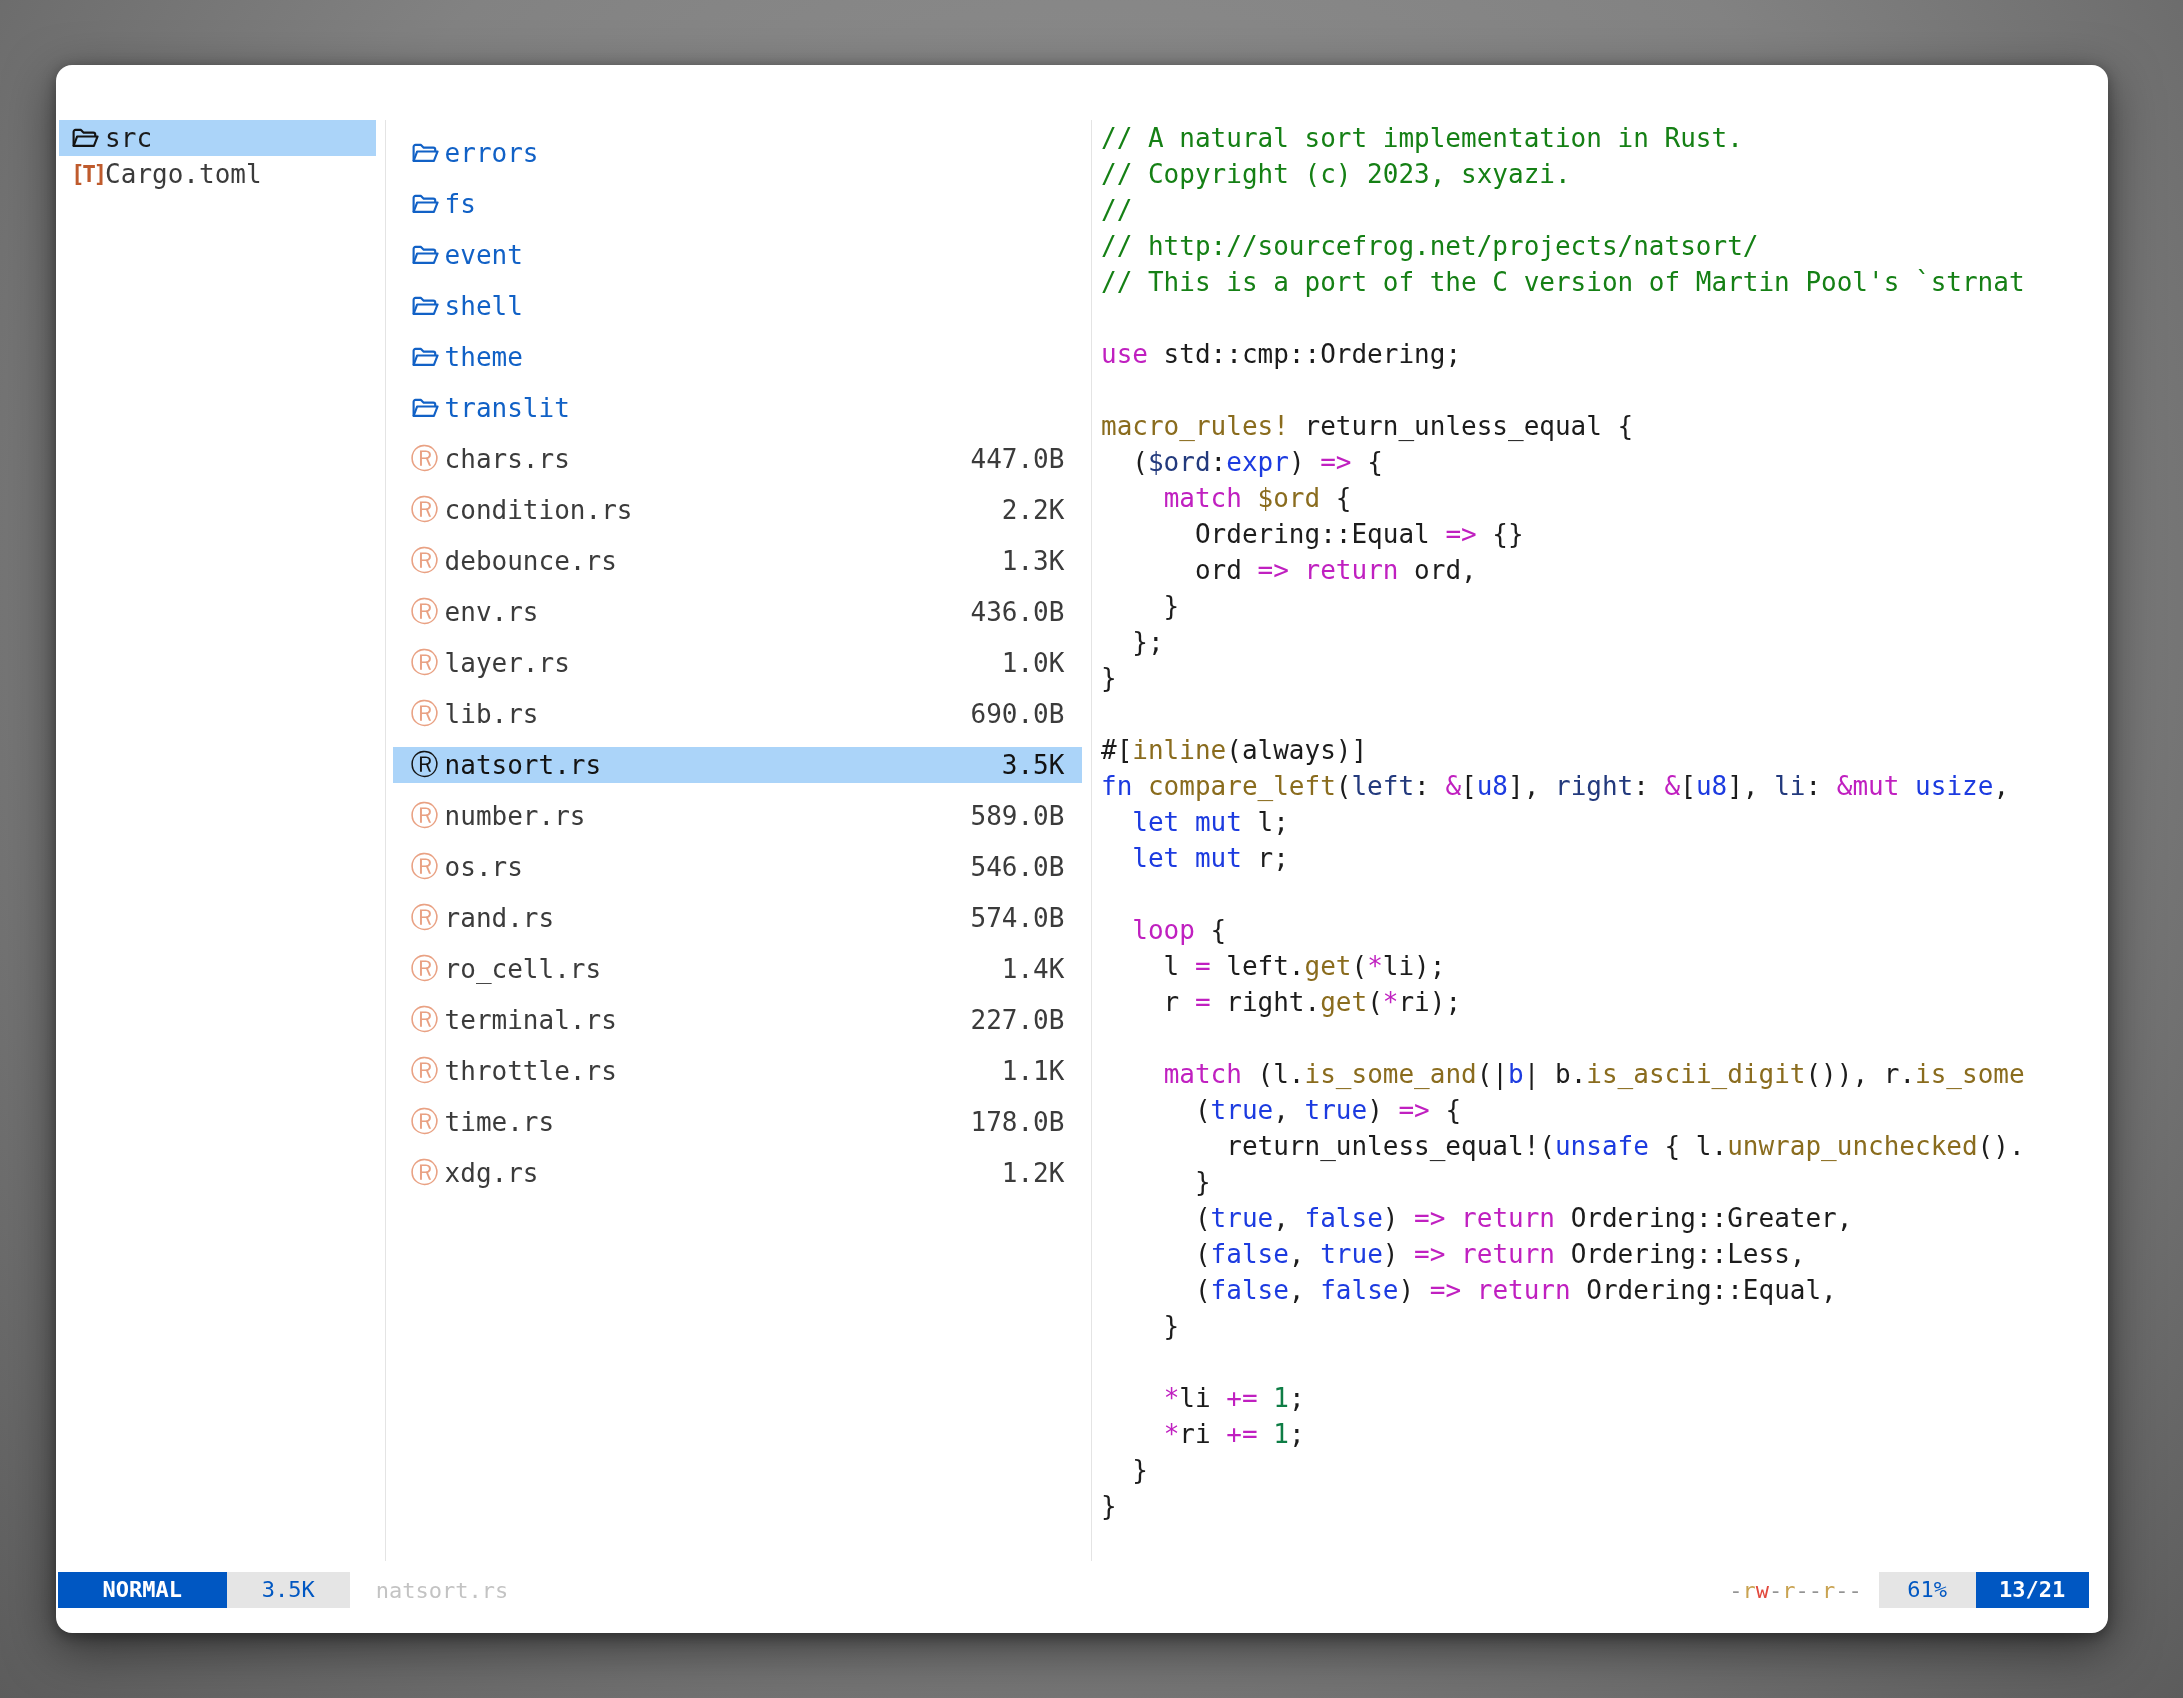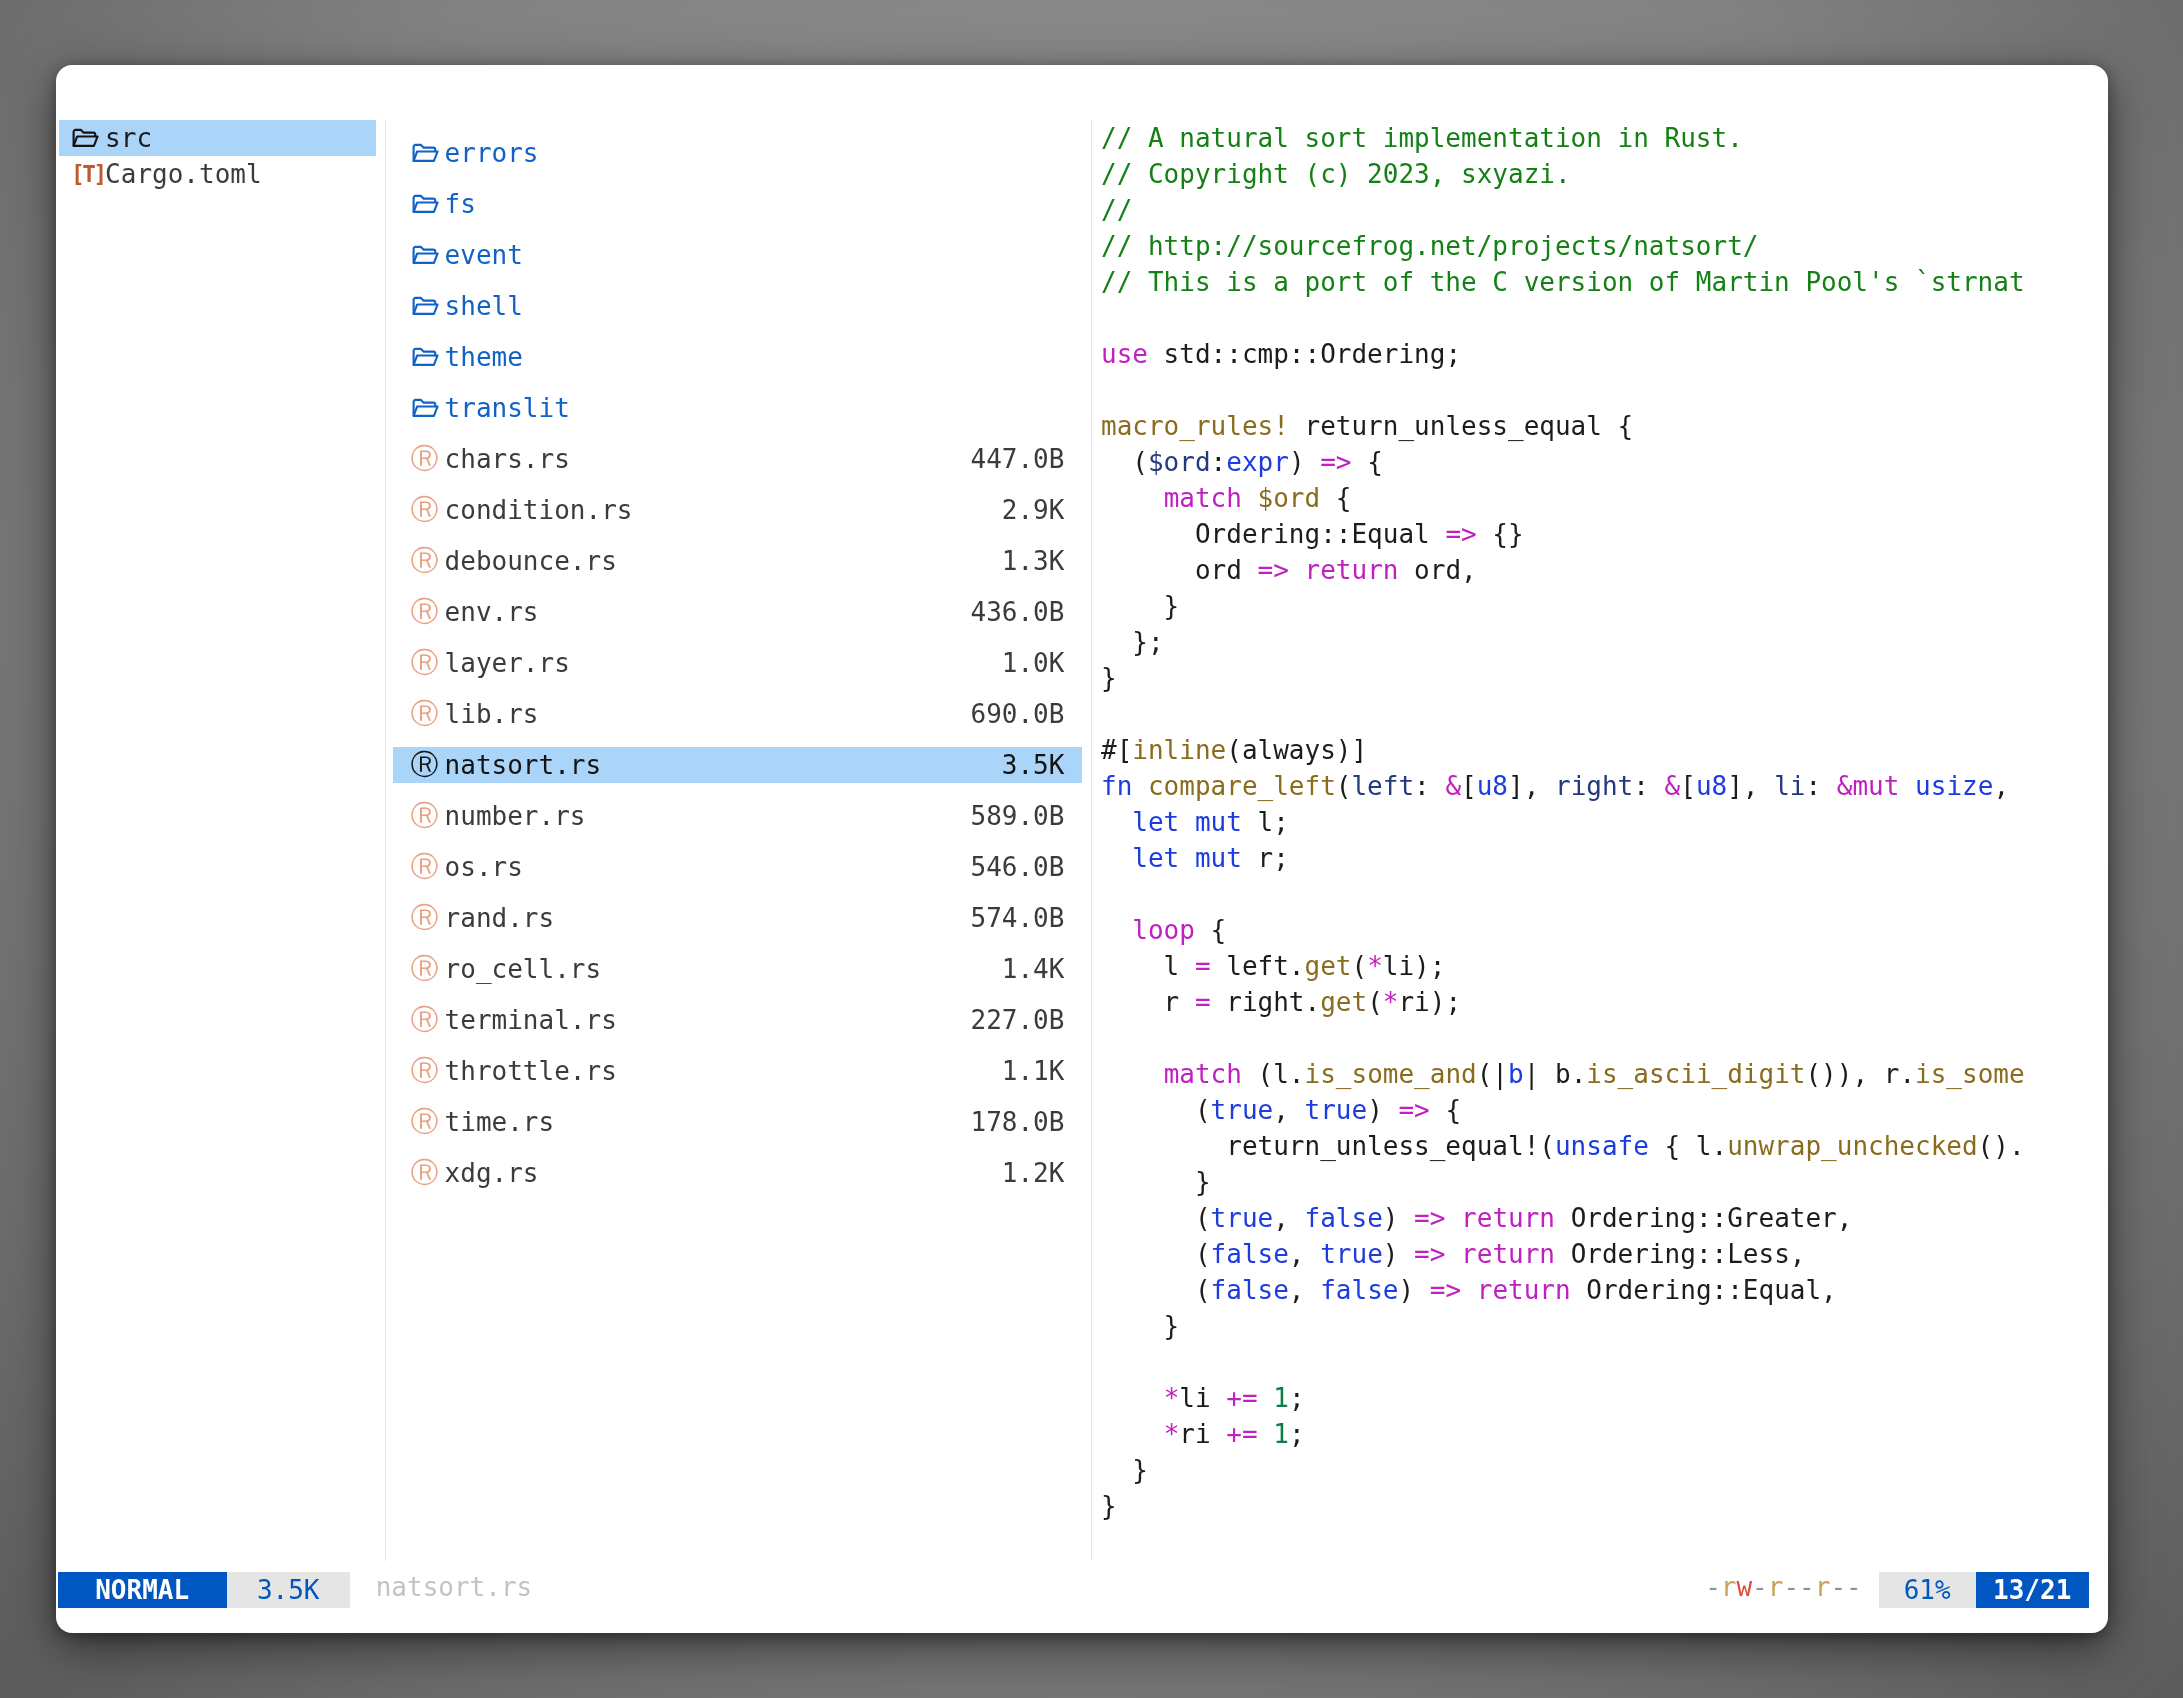--- a/index.html
+++ b/index.html
@@ -42,21 +42,21 @@
   .tk-c{color:var(--comment);}
   .tk-k{color:var(--keyword);}
   .tk-f{color:var(--func);}
   .tk-b{color:var(--blue);}
   .tk-n{color:var(--navy);}
   .tk-g{color:var(--num);}
   .tk-t{color:var(--codetext);}
 
   .statusbar{
     position:absolute;left:1.7px;right:19.3px;bottom:25px;height:36px;
-    display:flex;font-size:26px;
+    display:flex;align-items:center;font-size:22px;
   }
   .chip{height:36px;line-height:36px;text-align:center;}
   .chip-mode{width:169px;background:var(--accent);color:#ffffff;font-weight:bold;}
   .chip-size{width:123px;background:var(--chipbg);color:var(--accent);}
   .status-file{margin-left:26px;color:var(--muted);}
   .sb-spacer{flex:1;}
   .perms{margin-right:17px;white-space:pre;}
   .pm-x{color:var(--permnone);}
   .pm-r{color:var(--permread);}
   .pm-w{color:var(--permwrite);}
@@ -94,21 +94,21 @@
           </svg></span><span class="name">shell</span></div>
       <div class="row kind-folder"><span class="icon"><svg viewBox="0 0 24 20" width="28.5" height="24" fill="none" stroke="currentColor" stroke-width="1.8" stroke-linejoin="round" stroke-linecap="round">
             <path d="M2.2 16.6 V4.8 a1.6 1.6 0 0 1 1.6 -1.6 h4.6 l2.3 2.3 h8.1 a1.6 1.6 0 0 1 1.6 1.6 v1.4"></path>
             <path d="M2.2 16.6 l3 -7.9 h17.2 l-3.1 7.9 z"></path>
           </svg></span><span class="name">theme</span></div>
       <div class="row kind-folder"><span class="icon"><svg viewBox="0 0 24 20" width="28.5" height="24" fill="none" stroke="currentColor" stroke-width="1.8" stroke-linejoin="round" stroke-linecap="round">
             <path d="M2.2 16.6 V4.8 a1.6 1.6 0 0 1 1.6 -1.6 h4.6 l2.3 2.3 h8.1 a1.6 1.6 0 0 1 1.6 1.6 v1.4"></path>
             <path d="M2.2 16.6 l3 -7.9 h17.2 l-3.1 7.9 z"></path>
           </svg></span><span class="name">translit</span></div>
       <div class="row kind-rust"><span class="icon"><span class="glyph">Ⓡ</span></span><span class="name">chars.rs</span><span class="size">447.0B</span></div>
-      <div class="row kind-rust"><span class="icon"><span class="glyph">Ⓡ</span></span><span class="name">condition.rs</span><span class="size">2.9K</span></div>
+      <div class="row kind-rust"><span class="icon"><span class="glyph">Ⓡ</span></span><span class="name">condition.rs</span><span class="size">2.2K</span></div>
       <div class="row kind-rust"><span class="icon"><span class="glyph">Ⓡ</span></span><span class="name">debounce.rs</span><span class="size">1.3K</span></div>
       <div class="row kind-rust"><span class="icon"><span class="glyph">Ⓡ</span></span><span class="name">env.rs</span><span class="size">436.0B</span></div>
       <div class="row kind-rust"><span class="icon"><span class="glyph">Ⓡ</span></span><span class="name">layer.rs</span><span class="size">1.0K</span></div>
       <div class="row kind-rust"><span class="icon"><span class="glyph">Ⓡ</span></span><span class="name">lib.rs</span><span class="size">690.0B</span></div>
       <div class="row kind-rust selected"><span class="icon"><span class="glyph">Ⓡ</span></span><span class="name">natsort.rs</span><span class="size">3.5K</span></div>
       <div class="row kind-rust"><span class="icon"><span class="glyph">Ⓡ</span></span><span class="name">number.rs</span><span class="size">589.0B</span></div>
       <div class="row kind-rust"><span class="icon"><span class="glyph">Ⓡ</span></span><span class="name">os.rs</span><span class="size">546.0B</span></div>
       <div class="row kind-rust"><span class="icon"><span class="glyph">Ⓡ</span></span><span class="name">rand.rs</span><span class="size">574.0B</span></div>
       <div class="row kind-rust"><span class="icon"><span class="glyph">Ⓡ</span></span><span class="name">ro_cell.rs</span><span class="size">1.4K</span></div>
       <div class="row kind-rust"><span class="icon"><span class="glyph">Ⓡ</span></span><span class="name">terminal.rs</span><span class="size">227.0B</span></div>

